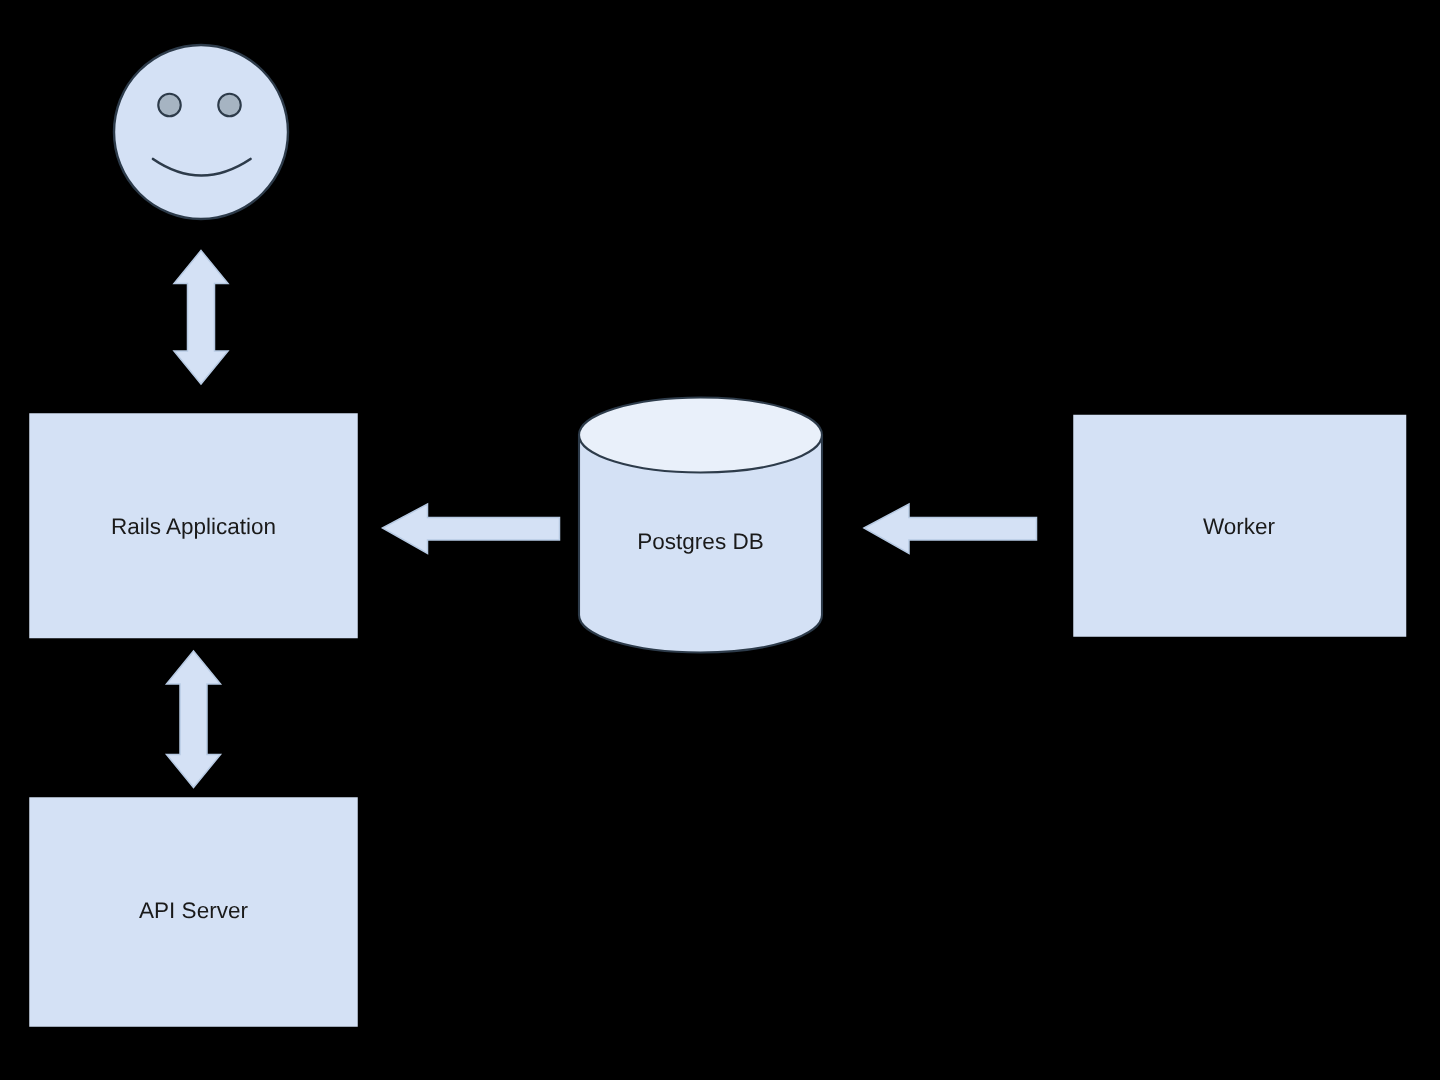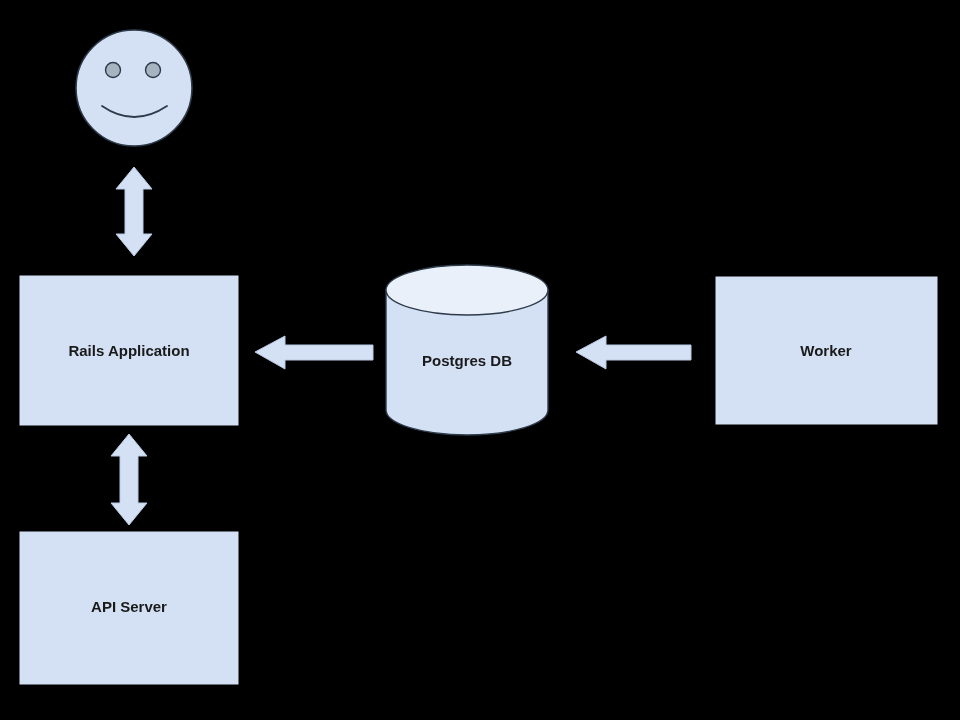--- a/index.html
+++ b/index.html
@@ -12,21 +12,20 @@
     width: 960px;
     height: 720px;
     overflow: hidden;
     font-family: "Liberation Sans", sans-serif;
   }
   #diagram-canvas {
     position: relative;
     width: 960px;
     height: 720px;
     background: #000000;
-    font-weight: bold;
   }
   #diagram-svg {
     position: absolute;
     top: 0;
     left: 0;
     width: 960px;
     height: 720px;
     display: block;
   }
   .node-label {

